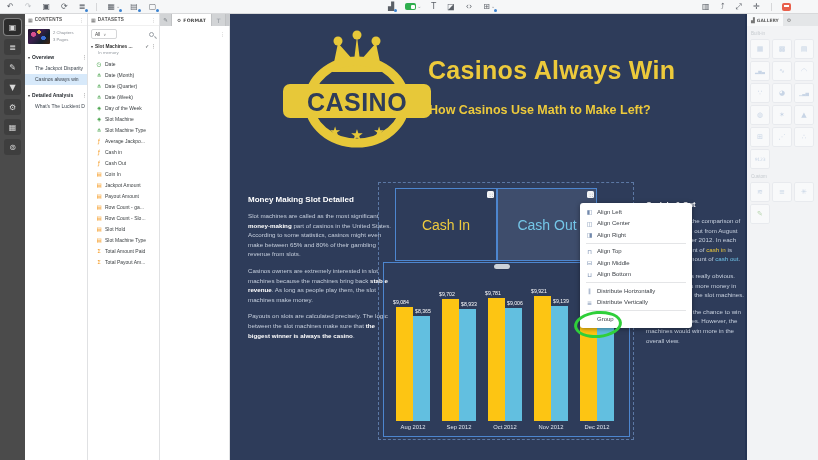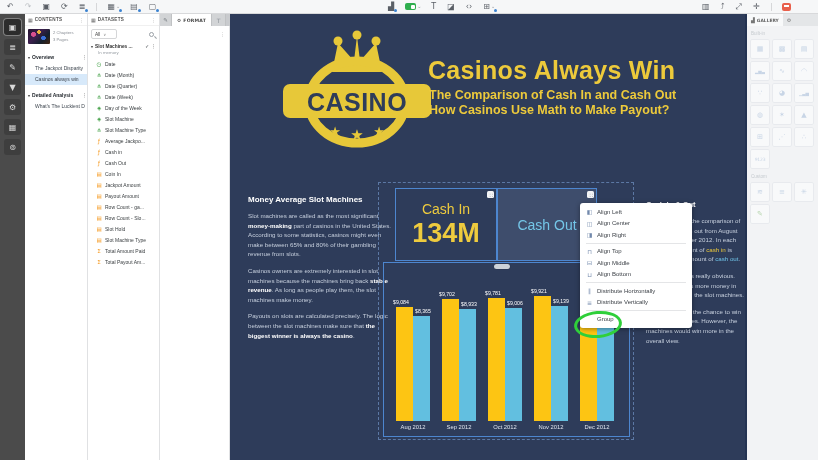--- a/index.html
+++ b/index.html
@@ -435,42 +435,40 @@
         </g>
         <ellipse cx="75" cy="72" rx="48" ry="41" fill="none" stroke="#e7c839" stroke-width="9"></ellipse>
         <rect x="1" y="54" width="148" height="34" rx="7" fill="#e7c839"></rect>
         <text x="75" y="81" text-anchor="middle" font-family="Liberation Sans, sans-serif" font-size="25" font-weight="bold" fill="#2e3c5a" letter-spacing="0.5">CASINO</text>
         <text x="53" y="106" text-anchor="middle" font-size="13" fill="#e7c839">★</text>
         <text x="75" y="110" text-anchor="middle" font-size="15" fill="#e7c839">★</text>
         <text x="97" y="106" text-anchor="middle" font-size="13" fill="#e7c839">★</text>
       </svg>
     </div>
     <div id="main-title">Casinos Always Win</div>
-    <div class="subtitle" id="subtitle1">The Comparison of Cash In and Cash Out</div>
-    <div class="subtitle" id="subtitle2">How Casinos Use Math to Make Payout?</div>
+    <div class="subtitle" id="subtitle2">How Casinos Use Math to Make Left?</div>
 
     <div class="article" id="left-article">
-      <h3>Money Average Slot Machines</h3>
+      <h3>Money Making Slot Detailed</h3>
     <p><span>Slot machines are called as the most significant </span><span class="seg-b">money-making</span><span> part of casinos in the United States. According to some statistics, casinos might even make between 65% and 80% of their gambling revenue from slots.</span></p>
         <p><span>Casinos owners are extremely interested in slot machines because the machines bring back </span><span class="seg-b">stable revenue</span><span>. As long as people play them, the slot machines make money.</span></p>
         <p><span>Payouts on slots are calculated precisely. The logic between the slot machines make sure that </span><span class="seg-b">the biggest winner is always the casino</span><span>.</span></p>
       </div>
     <div class="article" id="right-article">
       <h3>Cash In &amp; Out</h3>
     <p><span>This page show the comparison of cash in and cash out from August 2012 to December 2012. In each month, the amount of </span><span class="seg-y">cash in</span><span> is more than the amount of </span><span class="seg-bl">cash out</span><span>.</span></p>
         <p><span>The conclusion is really obvious. The casino earns more money in each month from the slot machines.</span></p>
         <p><span>People still have the chance to win from slot machines. However, the machines would win more in the overall view.</span></p>
       </div>
 
     <div id="selection-rect"></div>
 
     <div class="kpi yellow" id="kpi-cashin">
       <div class="widget-chip"></div>
       <div class="kpi-label">Cash In</div>
-      <div class="kpi-value">134M</div>
     </div>
     <div class="kpi blue" id="kpi-cashout">
       <div class="widget-chip"></div>
       <div class="kpi-label">Cash Out</div>
     </div>
 
     <div id="handle"></div>
     <div id="chart-widget">
       <div id="bars" style="position:absolute; inset:0;">
           <div class="bar" style="left: 12px; top: 44px; width: 17px; height: 114px; background: rgb(253, 197, 19);"></div>

